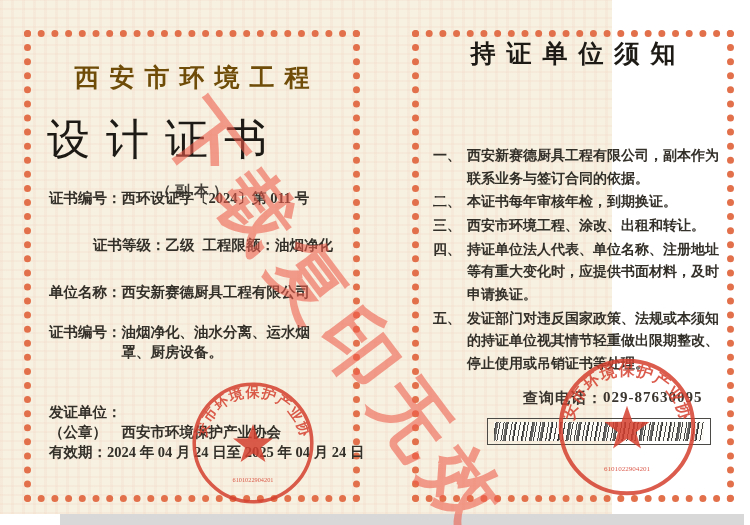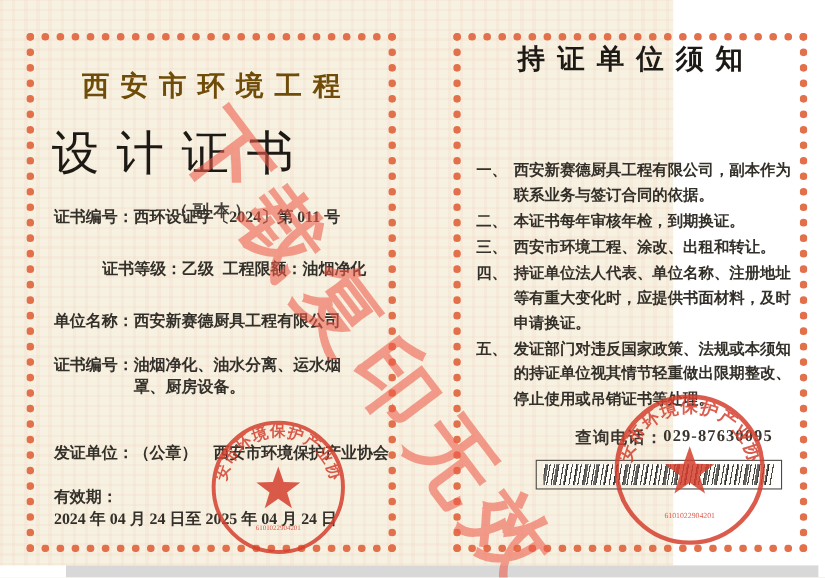--- a/index.html
+++ b/index.html
@@ -119,26 +119,26 @@
     <div class="rowabs" style="top:246px;">
       <span class="lbl">单位名称：</span>
       <span class="val">西安新赛德厨具工程有限公司</span>
     </div>
 
     <div class="rowabs" style="top:286px;">
       <span class="lbl">证书编号：</span>
       <span class="val-wrap">油烟净化、油水分离、运水烟罩、厨房设备。</span>
     </div>
 
-    <div class="rowabs" style="top:366px;">
+    <div class="rowabs" style="top:366px;flex-direction:column;">
       <span class="lbl">发证单位：</span>
       <span class="val">（公章）　西安市环境保护产业协会</span>
     </div>
 
-    <div class="rowabs" style="top:406px;flex-direction:column;">
+    <div class="rowabs" style="top:406px;">
       <span class="lbl">有效期：</span>
       <span class="val">2024 年 04 月 24 日至 2025 年 04 月 24 日</span>
     </div>
   </div>
 
   <div class="panel panel-right">
     <div class="tr1">持证单位须知</div>
 
     <div class="nlist">
       <div class="n-item">

